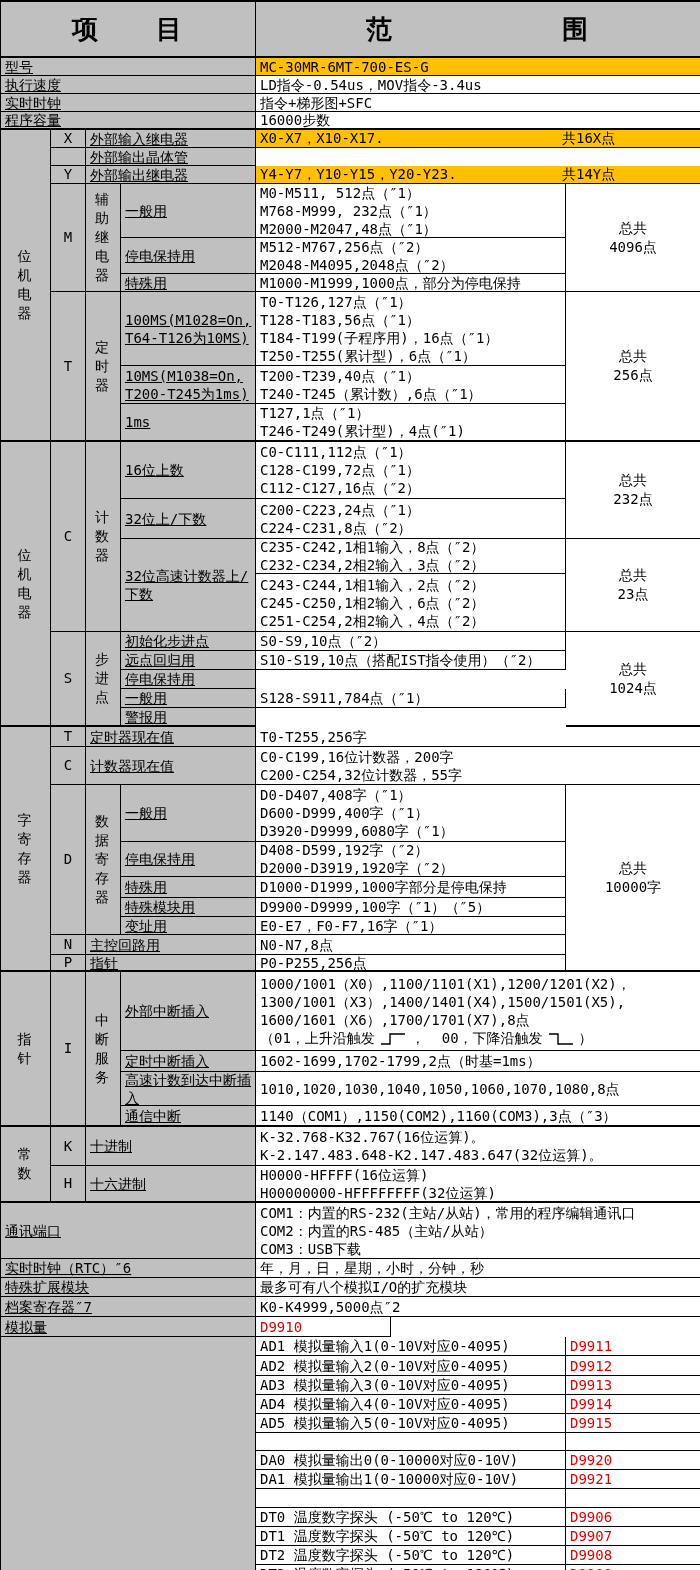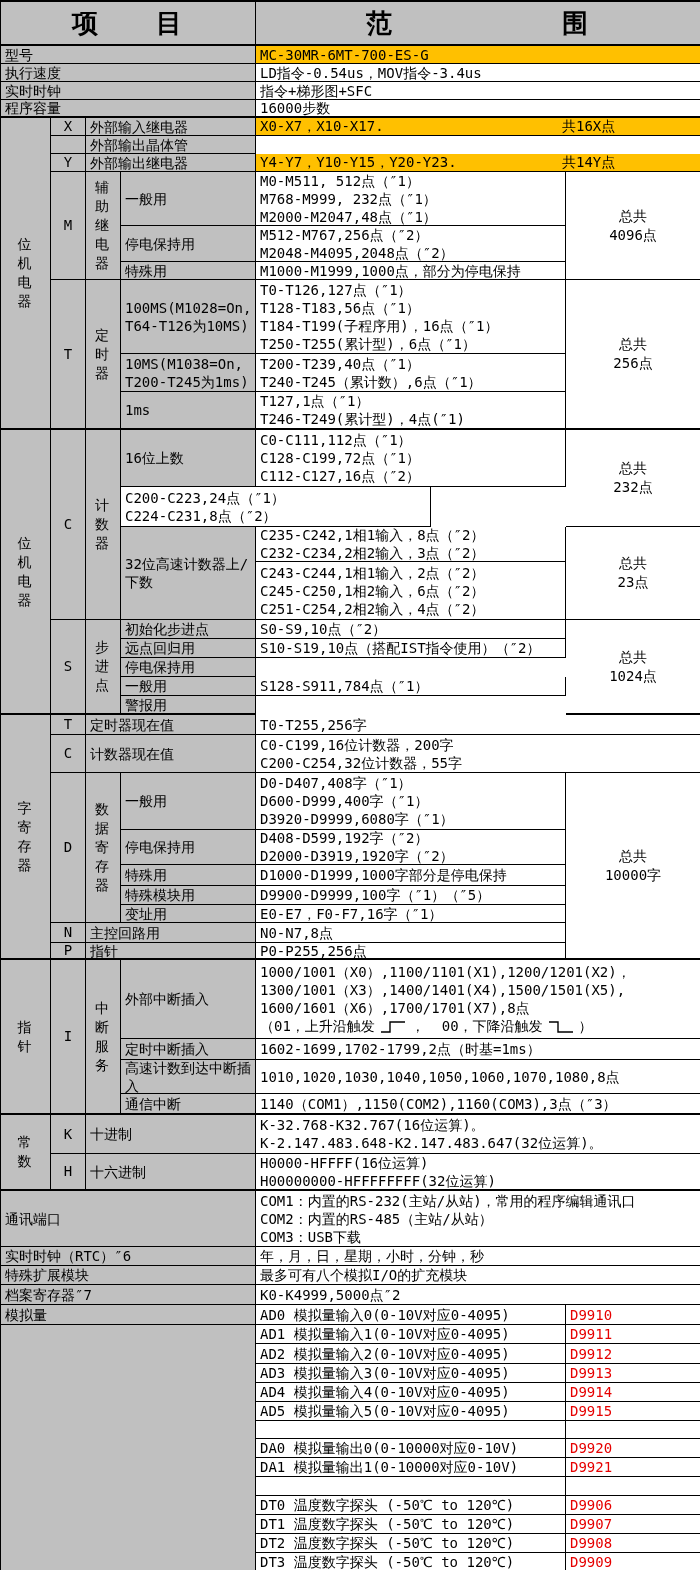--- a/index.html
+++ b/index.html
@@ -10,42 +10,42 @@
     font-size:14px; color:#000;
   }
   .table { width:700px; height:1570px; border-top:2px solid #000; border-left:1px solid #000; overflow:hidden; }
   .row  { display:flex; flex-shrink:0; }
   .col  { display:flex; flex-direction:column; flex-shrink:0; }
   .cell { border-right:1px solid #000; border-bottom:1px solid #000; overflow:hidden; flex-shrink:0; background:#fff; }
   .gray   { background:var(--gray,#c0c0c0); }
   .yellow { background:var(--yellow,#ffc000); }
   .thick  { border-bottom-width:2px; }
   .lab { display:flex; flex-direction:column; justify-content:center; padding:0 4px;
-         white-space:pre-line; line-height:18px; }
+         white-space:pre-line; line-height:18px;text-decoration:underline; }
   .val { display:flex; flex-direction:column; justify-content:center; padding:0 4px;
          white-space:pre-line; line-height:18px; }
   .ctr { display:flex; align-items:center; justify-content:center; text-align:center;
          white-space:pre-line; line-height:19px; }
   .vtext { width:16px; display:inline-block; word-break:break-all; line-height:19px; text-align:left; }
   .hdr { font-weight:bold; font-size:26px; display:flex; align-items:center; justify-content:center;
          letter-spacing:2px; }
   .reg { color:var(--red,#e60000); display:flex; align-items:center; padding:0 4px; }
   .io-val { display:flex; align-items:center; }
   .io-range { flex:0 0 306px; padding-left:4px; }
   .trigrow { display:flex; align-items:center; gap:5px; line-height:18px; white-space:pre; }
   .w35{width:35px} .w50{width:50px} .w135{width:135px} .w170{width:170px}
   .w255{width:255px} .w310{width:310px} .w445{width:445px} .w515{width:515px}
   .w580{width:580px} .w650{width:650px}
 </style>
 </head>
 <body>
 
 <div class="table">
 
-  <div class="row" style="height:44px">
+  <div class="row" style="height:56px">
     <div class="cell gray hdr w255 thick">
         <span>项　　目</span>
       </div>
     <div class="cell gray hdr w445 thick">
         <span>范　　　　　　围</span>
       </div>
   </div>
 
   <div class="row" style="height:18px">
     <div class="cell gray lab w255">型号</div>
@@ -151,20 +151,21 @@
         <div class="cell gray ctr w35" style="height:190px">C</div>
         <div class="cell gray ctr w35" style="height:190px"><span class="vtext">计数器</span></div>
         <div class="col w445">
           <div class="row" style="height:57px">
             <div class="cell gray lab w135" style="height:57px">16位上数</div>
             <div class="cell val w310" style="height:57px">C0-C111,112点（″1）
 C128-C199,72点（″1）
 C112-C127,16点（″2）</div>
           </div>
           <div class="row" style="height:40px">
+            <div class="cell gray lab w135" style="height:40px">32位上/下数</div>
             <div class="cell val w310" style="height:40px">C200-C223,24点（″1）
 C224-C231,8点（″2）</div>
           </div>
           <div class="row" style="height:93px">
             <div class="cell gray lab w135" style="height:93px">32位高速计数器上/下数</div>
             <div class="col w310">
               <div class="cell val w310" style="height:35px">C235-C242,1相1输入，8点（″2）
 C232-C234,2相2输入，3点（″2）</div>
               <div class="cell val w310" style="height:58px">C243-C244,1相1输入，2点（″2）
 C245-C250,1相2输入，6点（″2）
@@ -347,21 +348,20 @@
     <div class="cell val w445">K0-K4999,5000点″2</div>
   </div>
 
   <div class="row" style="height:267px">
     <div class="col w255">
       <div class="cell gray lab w255" style="height:20px">模拟量</div>
       <div class="cell gray w255" style="height:247px"></div>
     </div>
     <div class="col w445">
       <div class="row" style="height:20px">
-        <div class="cell val w310">AD0  模拟量输入0(0-10V对应0-4095)</div>
         <div class="cell reg w135">D9910</div>
       </div>
       <div class="row" style="height:19px">
         <div class="cell val w310">AD1  模拟量输入1(0-10V对应0-4095)</div>
         <div class="cell reg w135">D9911</div>
       </div>
       <div class="row" style="height:20px">
         <div class="cell val w310">AD2  模拟量输入2(0-10V对应0-4095)</div>
         <div class="cell reg w135">D9912</div>
       </div>

